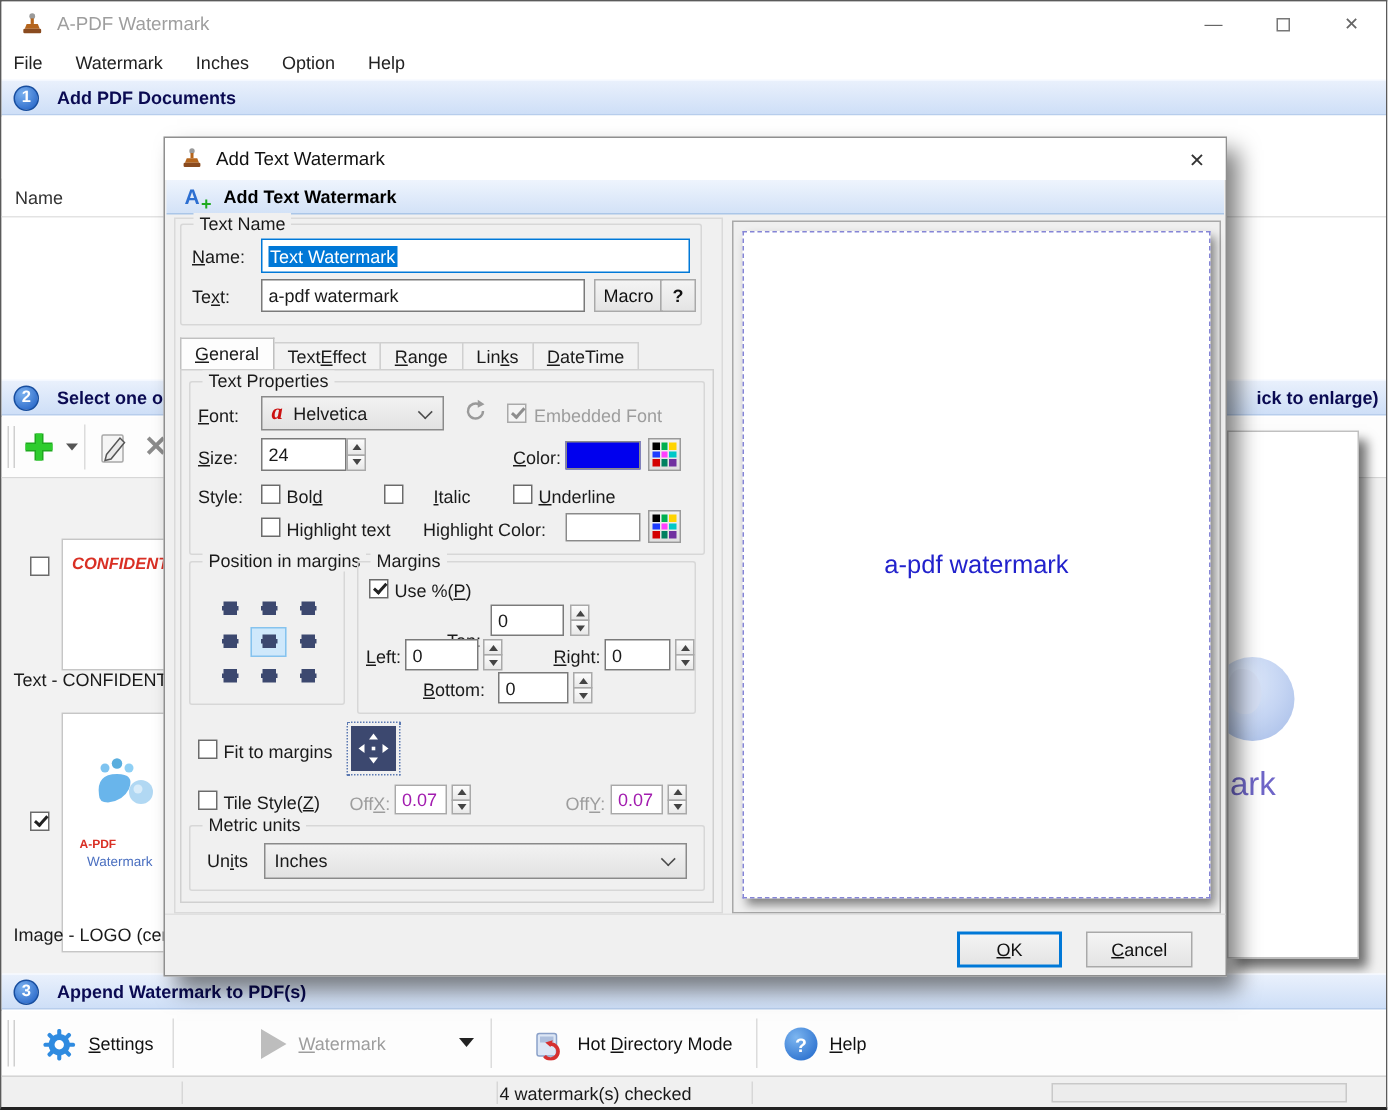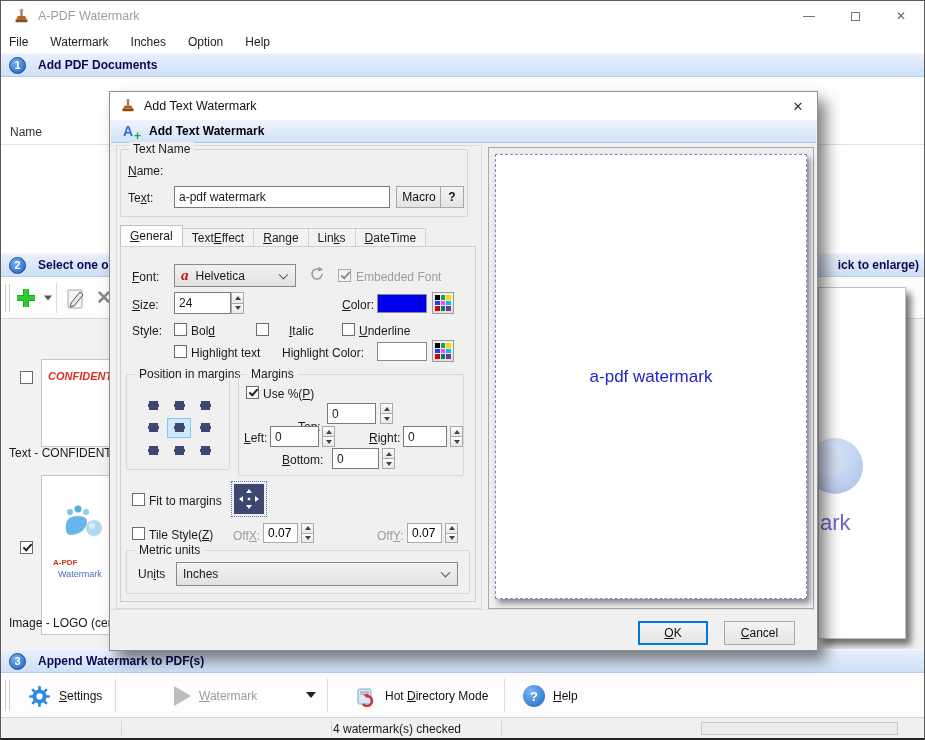--- a/index.html
+++ b/index.html
@@ -64,21 +64,21 @@
   .a-plus .A { position:absolute; left:0; top:0; font-weight:bold; color:#2d6fd1; font-size:14px; line-height:16px; }
   .a-plus .plus { position:absolute; right:-2px; bottom:-2px; color:#1faa1f; font-weight:bold; font-size:12px; line-height:10px; }
   .lpanel { position:absolute; left:6px; top:53px; width:366px; height:464px; border:1px solid #dadada; }
   .gb { position:absolute; border:1px solid #d7d7d7; border-radius:2px; }
   .gb-t { position:absolute; top:-8px; left:8px; background:#f0f0f0; padding:0 4px; line-height:14px; color:#1a1a1a; white-space:nowrap;text-align:right; }
   .lbl { position:absolute; white-space:nowrap; color:#1a1a1a; }
   .lbl.dis { color:#9d9d9d; }
   .inp { position:absolute; background:#fff; border:1px solid #7a7a7a; display:flex; align-items:center; padding:0 4px; font-size:12px; overflow:hidden; white-space:nowrap; }
   .inp.focus { border:1px solid #0078d7; }
   .inp .sel { background:#0078d7; color:#fff; padding:0 1px; }
-  .inp.dis { color:#000000; border-color:#a9a9a9; }
+  .inp.dis { color:#a21caf; border-color:#a9a9a9; }
   .btn { position:absolute; background:linear-gradient(#f4f4f4,#e4e4e4); border:1px solid #a9a9a9; display:flex; align-items:center; justify-content:center; font-size:12px; color:#111; }
   .btn.default { border:2px solid #0078d7; }
   .spin { position:absolute; width:13px; display:flex; flex-direction:column; }
   .spin i { flex:1; border:1px solid #a9a9a9; background:linear-gradient(#fcfcfc,#e8e8e8); position:relative; margin-top:-1px; }
   .spin i:first-child { margin-top:0; }
   .spin i.up::after { content:""; position:absolute; left:50%; top:50%; transform:translate(-50%,-50%); border:3px solid transparent; border-bottom:4px solid #444; border-top:0; }
   .spin i.dn::after { content:""; position:absolute; left:50%; top:50%; transform:translate(-50%,-50%); border:3px solid transparent; border-top:4px solid #444; border-bottom:0; }
   .combo { position:absolute; background:linear-gradient(#f2f2f2,#e2e2e2); border:1px solid #8a8a8a; display:flex; align-items:center; padding:0 6px; }
   .chev { position:absolute; right:8px; top:50%; width:7px; height:7px; border-right:1.6px solid #4a4a4a; border-bottom:1.6px solid #4a4a4a; transform:translateY(-70%) rotate(45deg); }
   .tabs { position:absolute; left:10px; top:134px; height:20px; display:flex; align-items:flex-end; }
@@ -298,36 +298,42 @@
       </span>
       <b>Add Text Watermark</b>
     </div>
 
     <div class="lpanel"></div>
 
     <div class="gb" style="left:10px;top:57px;width:348px;height:68px">
       <span class="gb-t">Text Name</span>
     </div>
     <span class="lbl" style="left:18px;top:72px"><u>N</u>ame:</span>
+    <div class="inp focus" style="left:64px;top:67px;width:286px;height:23px">
+      <span class="sel">Text Watermark</span>
+    </div>
     <span class="lbl" style="left:18px;top:99px">Te<u>x</u>t:</span>
     <div class="inp" style="left:64px;top:94px;width:216px;height:22px">
       <span>a-pdf watermark</span>
     </div>
     <div class="btn" style="left:286px;top:94px;width:46px;height:22px">Macro</div>
     <div class="btn" style="left:330px;top:94px;width:24px;height:22px;font-weight:bold">?</div>
 
     <div class="tabs">
       <span class="tab active"><u>G</u>eneral</span>
       <span class="tab">Text <u>E</u>ffect</span>
       <span class="tab"><u>R</u>ange</span>
       <span class="tab">Lin<u>k</u>s</span>
       <span class="tab"><u>D</u>ateTime</span>
     </div>
     <div class="tabpage"></div>
 
+    <div class="gb" style="left:16px;top:162px;width:344px;height:116px">
+      <span class="gb-t">Text Properties</span>
+    </div>
     <span class="lbl" style="left:22px;top:178px"><u>F</u>ont:</span>
     <div class="combo" style="left:64px;top:172px;width:122px;height:23px">
       <span style="color:#cc1111;font-family:'Liberation Serif',serif;font-style:italic;font-weight:bold;font-size:15px;margin-right:7px">a</span>
       <span>Helvetica</span>
       <i class="chev"></i>
     </div>
     <span style="position:absolute;left:198px;top:173px">
       <svg width="18" height="18" viewBox="0 0 18 18">
           <path d="M14 9 a5 5 0 1 1 -2.5 -4.3" stroke="#9a9a9a" stroke-width="1.6" fill="none"></path>
           <path d="M10.5 1.5 L15 4.5 L10.5 6.8z" fill="#9a9a9a"></path>

